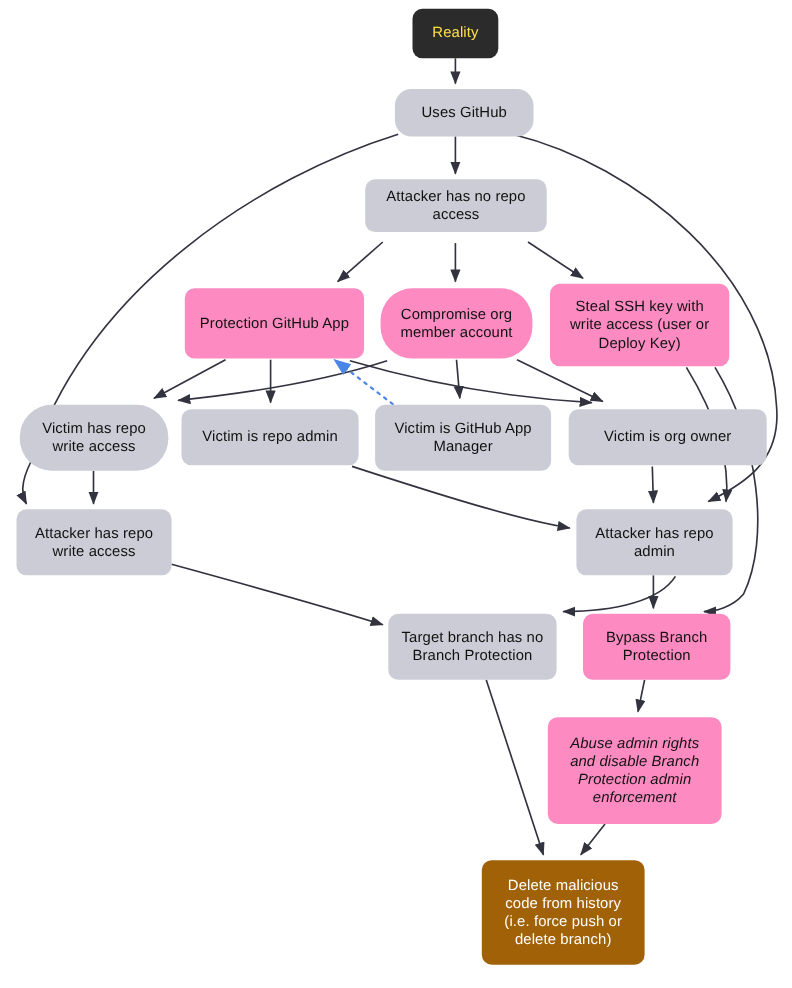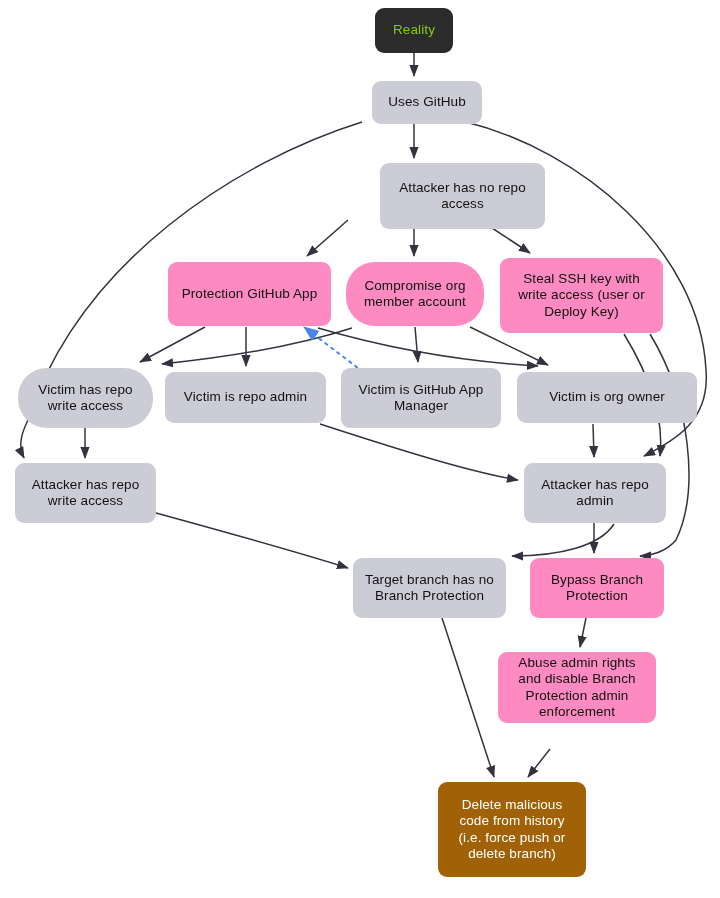--- a/index.html
+++ b/index.html
@@ -5,21 +5,21 @@
   html,body{margin:0;padding:0;background:#ffffff;}
   body{width:720px;height:898px;position:relative;overflow:hidden;
        font-family:"Liberation Sans","DejaVu Sans",sans-serif;}
   #canvas{position:absolute;left:0;top:0;width:720px;height:898px;}
   svg#edges{position:absolute;left:0;top:0;width:720px;height:898px;}
   .node{position:absolute;box-sizing:border-box;display:flex;align-items:center;
         justify-content:center;text-align:center;border-radius:9px;
         font-size:13.5px;line-height:1.22;padding:4px 8px;letter-spacing:0.1px;}
   .n-gray{background:#ccccd6;color:#111111;}
   .n-pink{background:#fd8bc1;color:#111111;}
-  .n-dark{background:#2b2b2b;color:#84cc16;}
+  .n-dark{background:#2b2b2b;color:#fde047;}
   .n-purple{background:#a16207;color:#ffffff;}
 </style>
 </head>
 <body>
 
 <div id="canvas">
 
   <svg id="edges" viewBox="0 0 720 898" xmlns="http://www.w3.org/2000/svg">
     <defs>
       <marker id="ah" markerWidth="9" markerHeight="9" refX="7.4" refY="3.1" orient="auto" markerUnits="strokeWidth">
@@ -79,29 +79,29 @@
 
       <path d="M442,618 L494,777"></path>
     </g>
     <g fill="none" stroke="#4a86e8" stroke-width="2" stroke-dasharray="2.5,5" stroke-linecap="round" marker-end="url(#ahb)">
 
       <path d="M375,381 L304,327"></path>
     </g>
   </svg>
 
   <div class="node n-dark" style="left:375px;top:8px;width:78px;height:45px;">Reality</div>
-  <div class="node n-gray" style="left:372px;top:81px;width:110px;height:43px;">Uses GitHub</div>
-  <div class="node n-gray" style="left:332px;top:163px;width:165px;height:66px;margin-left:48px;">Attacker has no repo access</div>
+  <div class="node n-gray" style="left:359px;top:81px;width:126px;height:43px;border-radius:15px;">Uses GitHub</div>
+  <div class="node n-gray" style="left:332px;top:163px;width:165px;height:48px;">Attacker has no repo access</div>
   <div class="node n-pink" style="left:168px;top:262px;width:163px;height:64px;">Protection GitHub App</div>
   <div class="node n-pink" style="left:346px;top:262px;width:138px;height:64px;border-radius:29px;">Compromise org member account</div>
   <div class="node n-pink" style="left:500px;top:258px;width:163px;height:75px;">Steal SSH key with write access (user or Deploy Key)</div>
   <div class="node n-gray" style="left:18px;top:368px;width:135px;height:60px;border-radius:29px;">Victim has repo write access</div>
   <div class="node n-gray" style="left:165px;top:372px;width:161px;height:51px;">Victim is repo admin</div>
   <div class="node n-gray" style="left:341px;top:368px;width:160px;height:60px;">Victim is GitHub App Manager</div>
   <div class="node n-gray" style="left:517px;top:372px;width:180px;height:51px;">Victim is org owner</div>
   <div class="node n-gray" style="left:15px;top:463px;width:141px;height:60px;">Attacker has repo write access</div>
   <div class="node n-gray" style="left:524px;top:463px;width:142px;height:60px;">Attacker has repo admin</div>
   <div class="node n-gray" style="left:353px;top:558px;width:153px;height:60px;">Target branch has no Branch Protection</div>
   <div class="node n-pink" style="left:530px;top:558px;width:134px;height:60px;">Bypass Branch Protection</div>
-  <div class="node n-pink" style="left:498px;top:652px;width:158px;height:71px;">Abuse admin rights and disable Branch Protection admin enforcement</div>
+  <div class="node n-pink" style="left:498px;top:652px;width:158px;height:97px;font-style:italic;">Abuse admin rights and disable Branch Protection admin enforcement</div>
   <div class="node n-purple" style="left:438px;top:782px;width:148px;height:95px;">Delete malicious code from history (i.e. force push or delete branch)</div>
 
 </div>
 
 </body></html>

